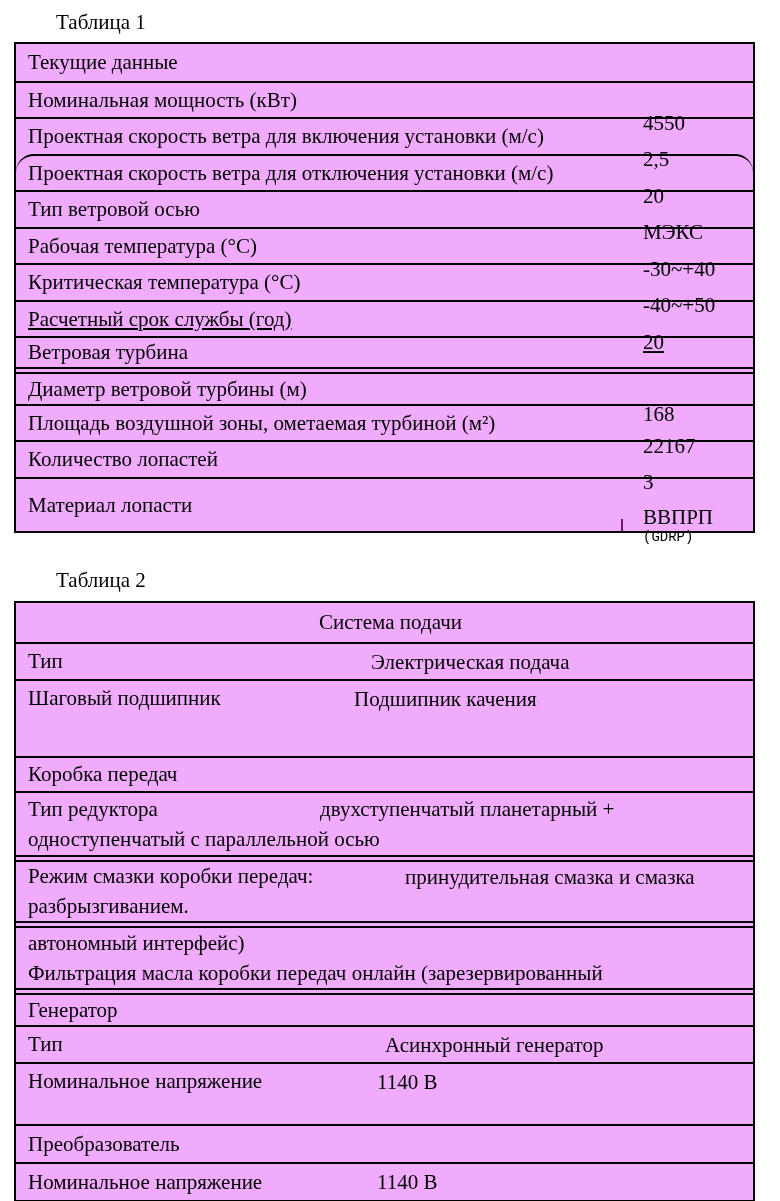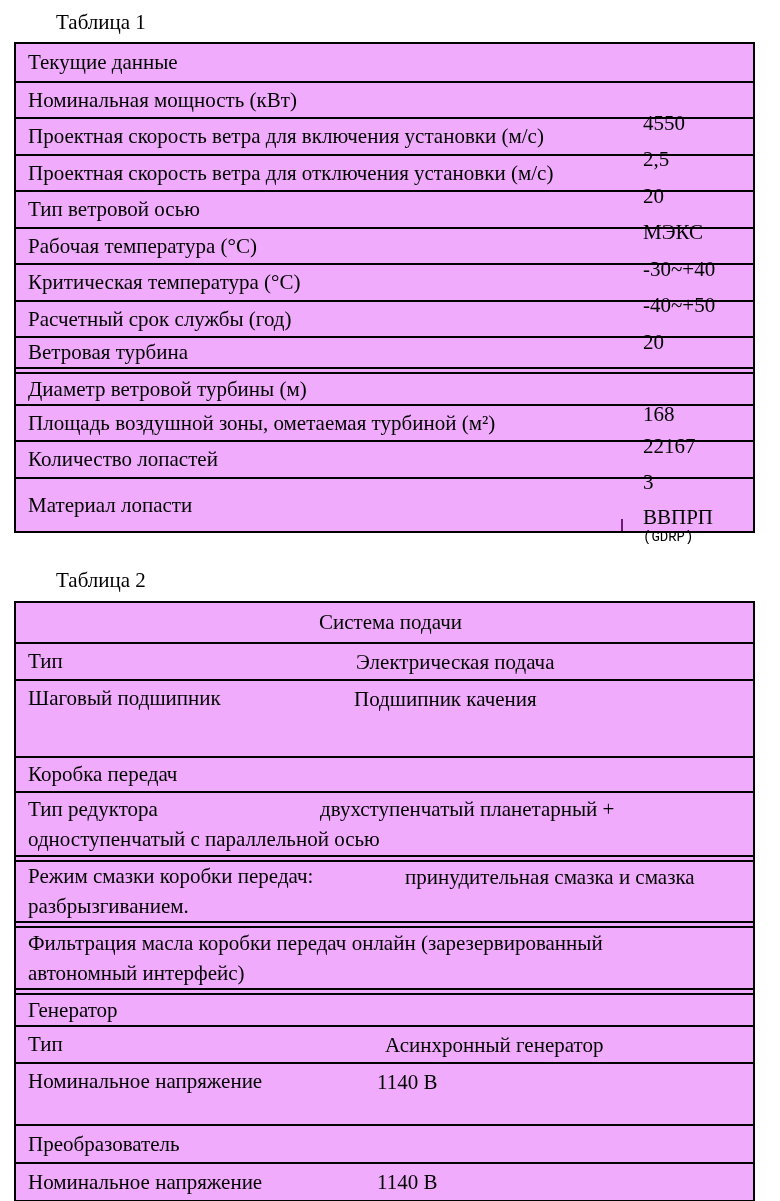--- a/index.html
+++ b/index.html
@@ -78,53 +78,53 @@
         </div>
     </div>
     <div class="row" style="height:37px;">
       <div class="c-label">
           <span>Проектная скорость ветра для включения установки (м/с)</span>
         </div>
       <div class="c-value">
           <span>2,5</span>
         </div>
     </div>
+    <div class="row" style="height:36px;border-radius:18px;">
+      <div class="c-label">
+          <span>Проектная скорость ветра для отключения установки (м/с)</span>
+        </div>
+      <div class="c-value">
+          <span>20</span>
+        </div>
+    </div>
+    <div class="row" style="height:37px;">
+      <div class="c-label">
+          <span>Тип ветровой осью</span>
+        </div>
+      <div class="c-value">
+          <span>МЭКС</span>
+        </div>
+    </div>
     <div class="row" style="height:36px;">
       <div class="c-label">
-          <span>Проектная скорость ветра для отключения установки (м/с)</span>
-        </div>
-      <div class="c-value">
-          <span>20</span>
-        </div>
-    </div>
-    <div class="row" style="height:37px;">
-      <div class="c-label">
-          <span>Тип ветровой осью</span>
-        </div>
-      <div class="c-value">
-          <span>МЭКС</span>
-        </div>
-    </div>
-    <div class="row" style="height:36px;">
-      <div class="c-label">
           <span>Рабочая температура (°С)</span>
         </div>
       <div class="c-value">
           <span>-30~+40</span>
         </div>
     </div>
     <div class="row" style="height:37px;">
       <div class="c-label">
           <span>Критическая температура (°С)</span>
         </div>
       <div class="c-value">
           <span>-40~+50</span>
         </div>
     </div>
-    <div class="row" style="height:36px;">
+    <div class="row" style="height:36px;text-decoration:underline;">
       <div class="c-label">
           <span>Расчетный срок службы (год)</span>
         </div>
       <div class="c-value">
           <span>20</span>
         </div>
     </div>
     <div class="row" style="height:31px;">
       <div class="c-label">
           <span>Ветровая турбина</span>
@@ -166,21 +166,21 @@
   </div>
 
   <div class="tbl-title" style="top:568px;">Таблица 2</div>
 
   <div class="tbl" style="top:601px;">
     <div class="t2row" style="height:39px;text-align:center;">
       <span class="lbl">Система подачи</span>
     </div>
     <div class="t2row" style="height:37px;">
       <span class="lbl">Тип</span>
-      <span class="val" style="left:340px;">Электрическая подача</span>
+      <span class="val" style="left:355px;">Электрическая подача</span>
     </div>
     <div class="t2row" style="height:37px;">
       <span class="lbl">Шаговый подшипник</span>
       <span class="val" style="left:338px;">Подшипник качения</span>
     </div>
     <div class="t2row" style="height:35px;margin-top:40px;">
       <span class="lbl">Коробка передач</span>
     </div>
     <div class="t2row" style="height:64px;">
       <div class="ln">
@@ -195,24 +195,24 @@
       <div class="ln">
         <span class="lbl">Режим смазки коробки передач:</span>
         <span class="val" style="left:377px;">принудительная смазка и смазка</span>
       </div>
       <div class="ln">
         <span>разбрызгиванием.</span>
       </div>
     </div>
     <div class="t2row dbl" style="height:67px;">
       <div class="ln">
+        <span>автономный интерфейс)</span>
+      </div>
+      <div class="ln">
         <span>Фильтрация масла коробки передач онлайн (зарезервированный</span>
-      </div>
-      <div class="ln">
-        <span>автономный интерфейс)</span>
       </div>
     </div>
     <div class="t2row dbl" style="height:37px;">
       <span class="lbl">Генератор</span>
     </div>
     <div class="t2row" style="height:37px;">
       <span class="lbl">Тип</span>
       <span class="val" style="left:369px;">Асинхронный генератор</span>
     </div>
     <div class="t2row" style="height:37px;">

